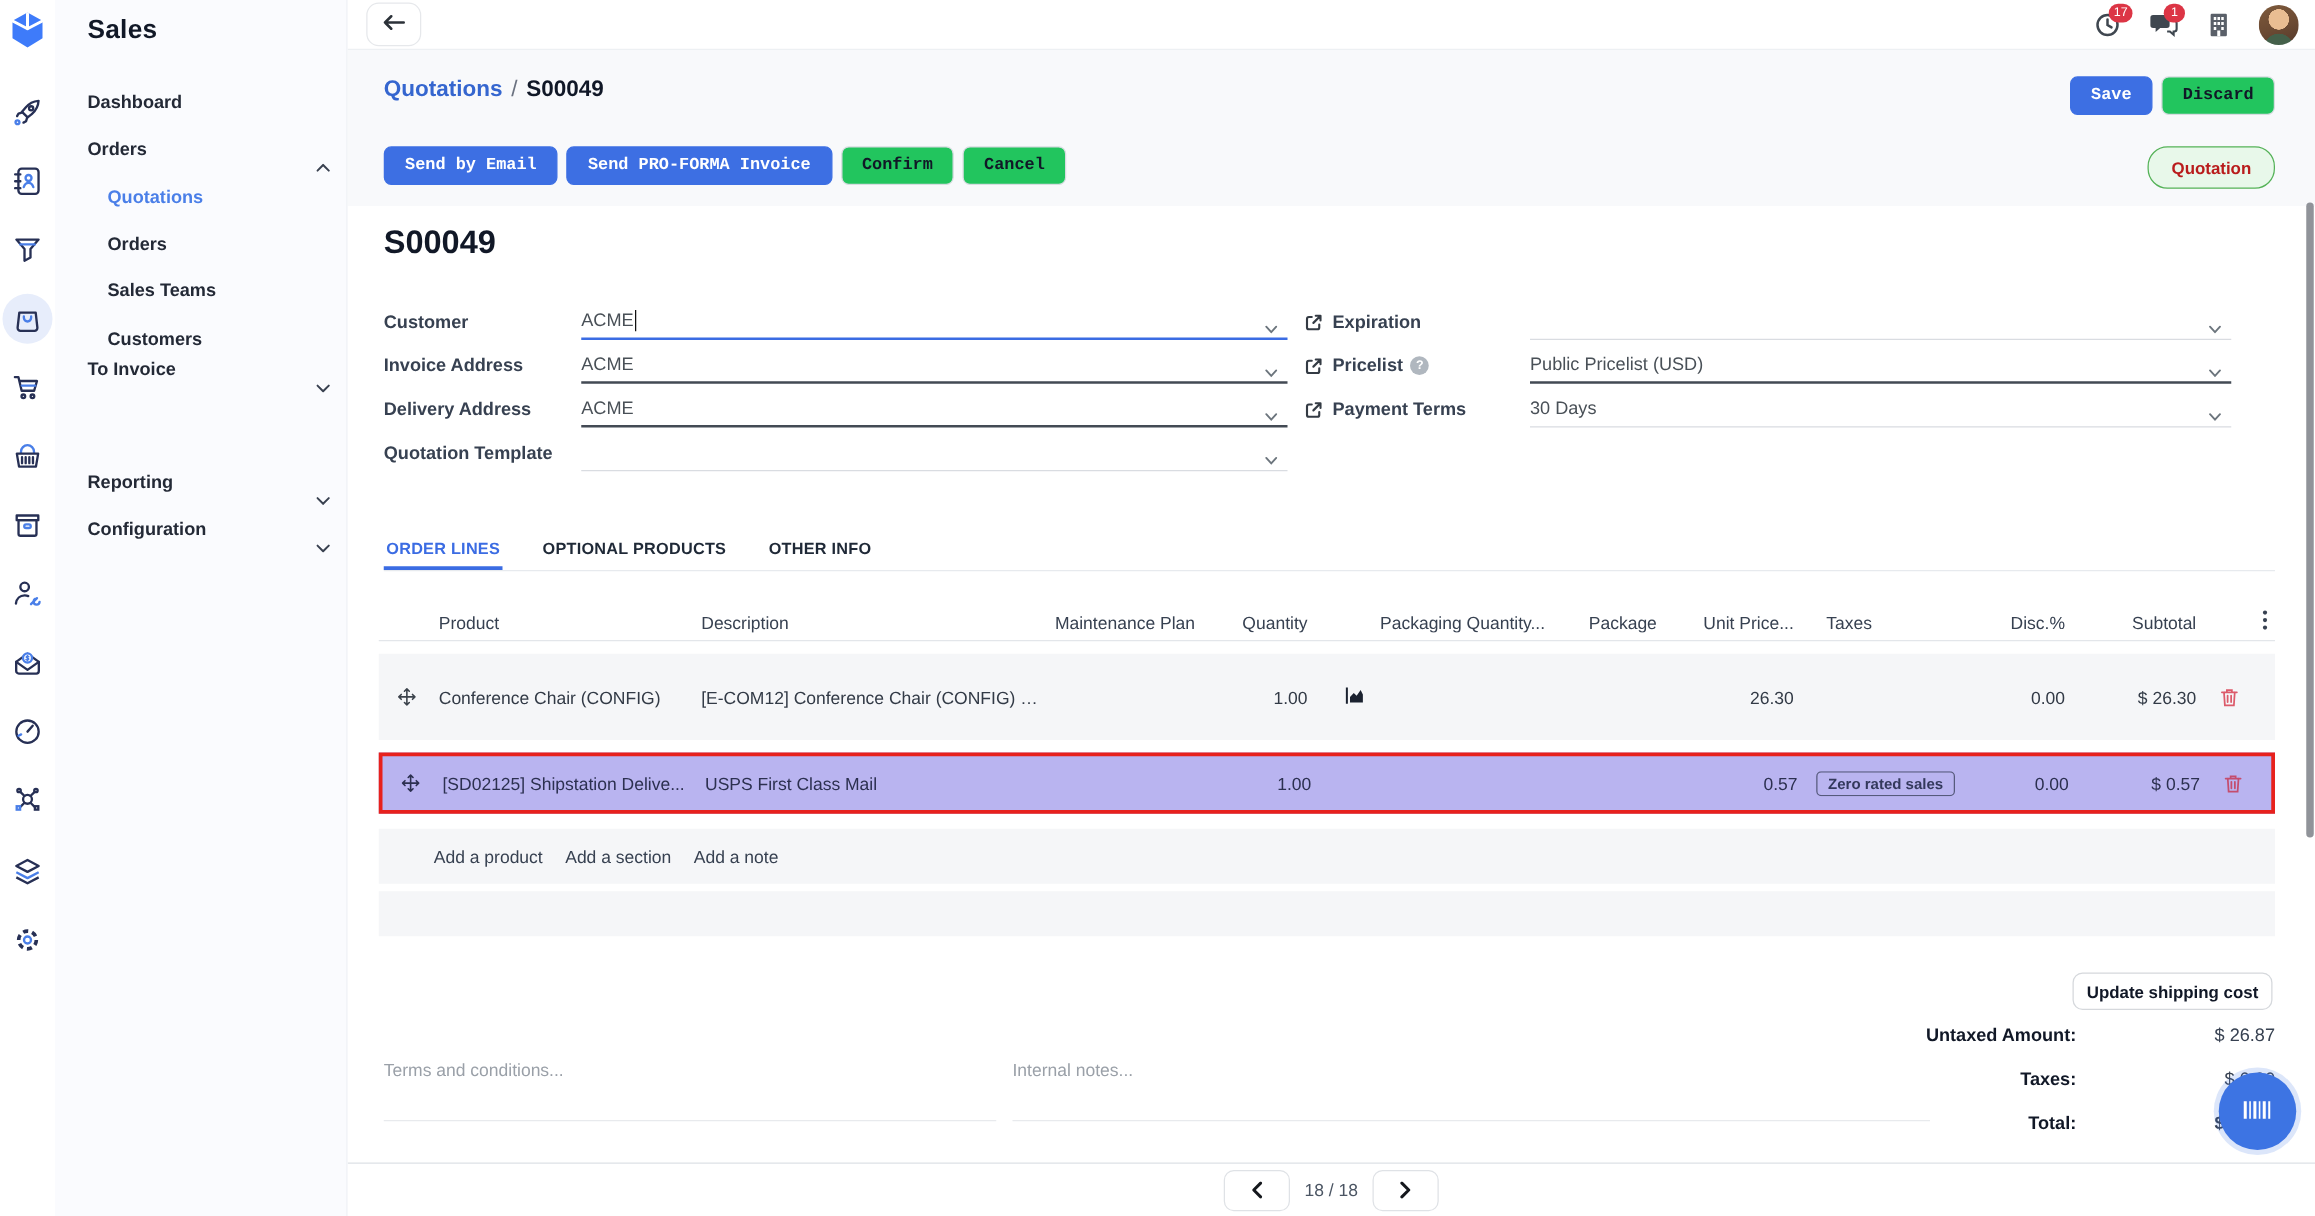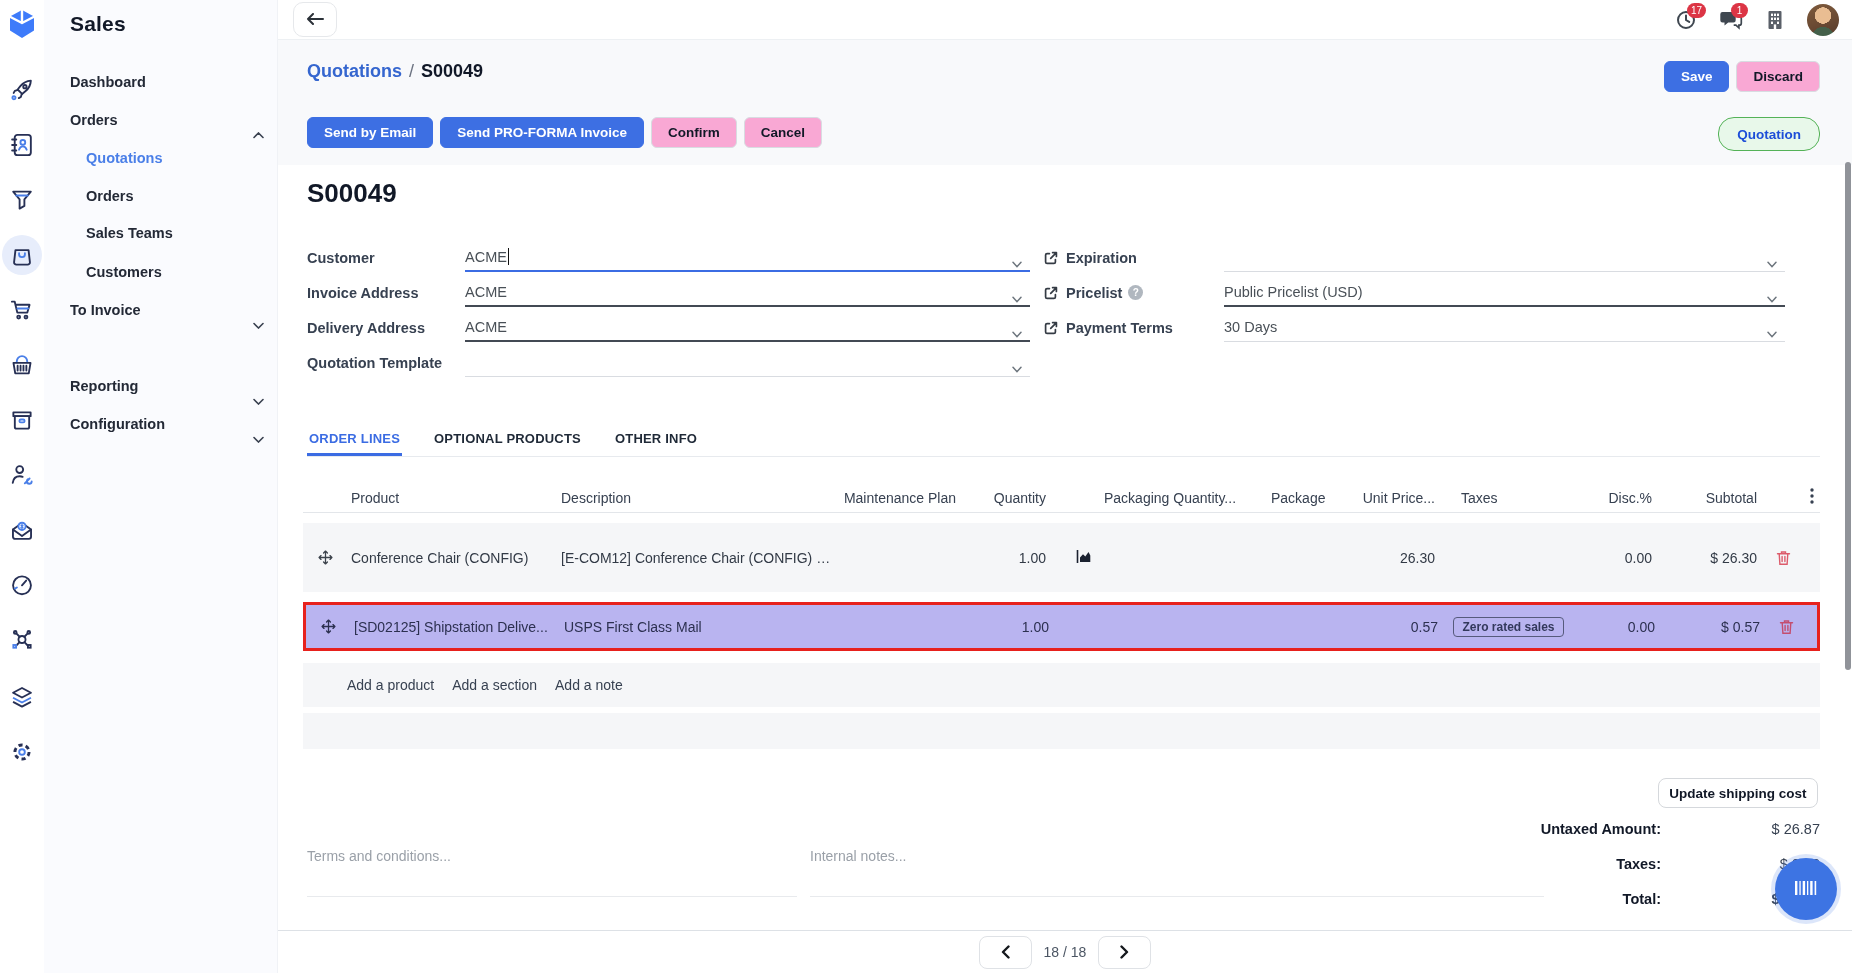--- a/index.html
+++ b/index.html
@@ -35,25 +35,25 @@
       radial-gradient(circle at 50% 108%, #44604a 0 30%, rgba(0,0,0,0) 31%),
       linear-gradient(160deg,#7e5a3c 0%,#6b4a33 55%,#55392a 100%)}
 
   
   .control-panel{position:absolute;top:40px;left:0;right:0;height:125px;background:#f8f9fb}
   .breadcrumb{position:absolute;left:29px;top:21px;font-size:18px}
   .breadcrumb .parent{color:#3566cf;font-weight:600;cursor:pointer}
   .breadcrumb .sep{color:#6b7280;margin:0 7px;font-weight:400}
   .breadcrumb .current{color:#111827;font-weight:700}
   .hdr-actions{position:absolute;right:32px;top:21px;display:flex;gap:7px}
-  .btn{height:31px;padding:0 16px;border-radius:6px;font-size:13.5px;font-weight:600;display:flex;align-items:center;justify-content:center;cursor:pointer;font-family:Liberation Sans, sans-serif}
+  .btn{height:31px;padding:0 16px;border-radius:6px;font-size:13.5px;font-weight:600;display:flex;align-items:center;justify-content:center;cursor:pointer;font-family:Liberation Mono, monospace}
   .btn.blue{background:#3d6fe3;border:1px solid #3d6fe3;color:#fff}
-  .btn.white{background:#f9a8d4;border:1px solid #d8dce1;color:#111827}
+  .btn.white{background:#22c55e;border:1px solid #d8dce1;color:#111827}
   .action-row{position:absolute;left:29px;top:77px;display:flex;gap:7px}
-  .status-pill{position:absolute;right:32px;top:77px;height:32px;padding:16px 18px;border:1px solid #54b257;background:#e8f8ea;color:#1d4ed8;border-radius:16px;font-size:13.5px;font-weight:700;display:flex;align-items:center}
+  .status-pill{position:absolute;right:32px;top:77px;height:32px;padding:16px 18px;border:1px solid #54b257;background:#e8f8ea;color:#b91c1c;border-radius:16px;font-size:13.5px;font-weight:700;display:flex;align-items:center}
 
   
   .sheet{position:absolute;top:165px;left:0;right:0;bottom:43px;background:#fff}
   .doc-title{position:absolute;left:29px;top:13px;font-size:26px;font-weight:700;color:#111827}
 
   .field{position:absolute;height:35px;display:flex;align-items:center}
   .field .flabel{width:158px;font-size:14.5px;font-weight:700;color:#374151;display:flex;align-items:center;gap:6px}
   .fwrap{flex:1;height:28px;position:relative;display:flex;align-items:center;border-bottom:1px solid #d9dce1;cursor:text}
   .fwrap.dark{border-bottom:2px solid #434a54}
   .fwrap.focus{border-bottom:2px solid #3b6ce3}
@@ -233,21 +233,21 @@
       </div>
     <div class="sn-item sub" style="top:177px">
         <span class="lbl">Orders</span>
       </div>
     <div class="sn-item sub" style="top:214px">
         <span class="lbl">Sales Teams</span>
       </div>
     <div class="sn-item sub" style="top:253px">
         <span class="lbl">Customers</span>
       </div>
-    <div class="sn-item" style="top:291px">
+    <div class="sn-item" style="top:277px">
         <span class="lbl">To Invoice</span>
         <span class="chev"><svg width="11" height="7" viewBox="0 0 11 7" fill="none" stroke="#394150" stroke-width="1.6" stroke-linecap="round">
             <path d="M1 1.5L5.5 6 10 1.5"></path>
           </svg></span>
       </div>
     <div class="sn-item" style="top:367px">
         <span class="lbl">Reporting</span>
         <span class="chev"><svg width="11" height="7" viewBox="0 0 11 7" fill="none" stroke="#394150" stroke-width="1.6" stroke-linecap="round">
             <path d="M1 1.5L5.5 6 10 1.5"></path>
           </svg></span>

